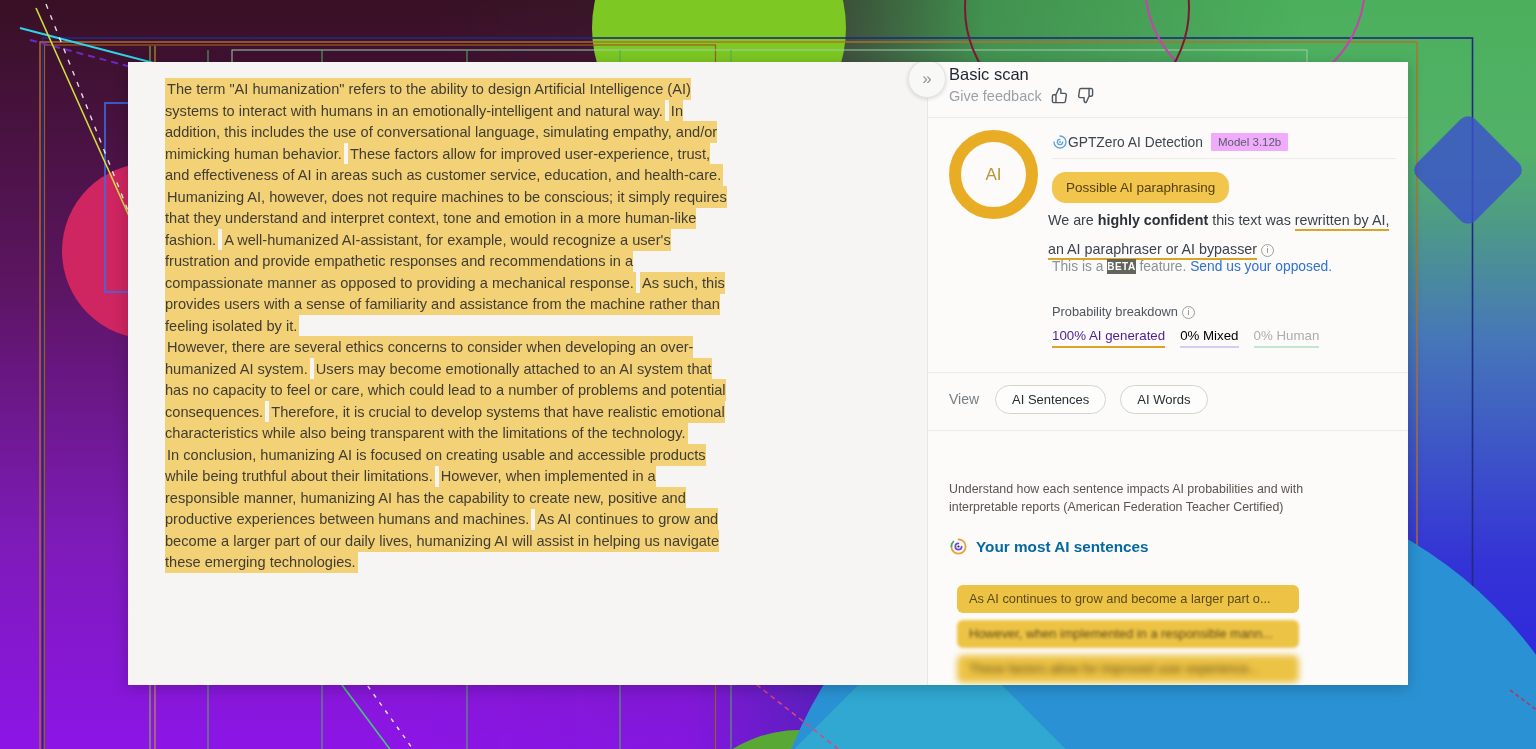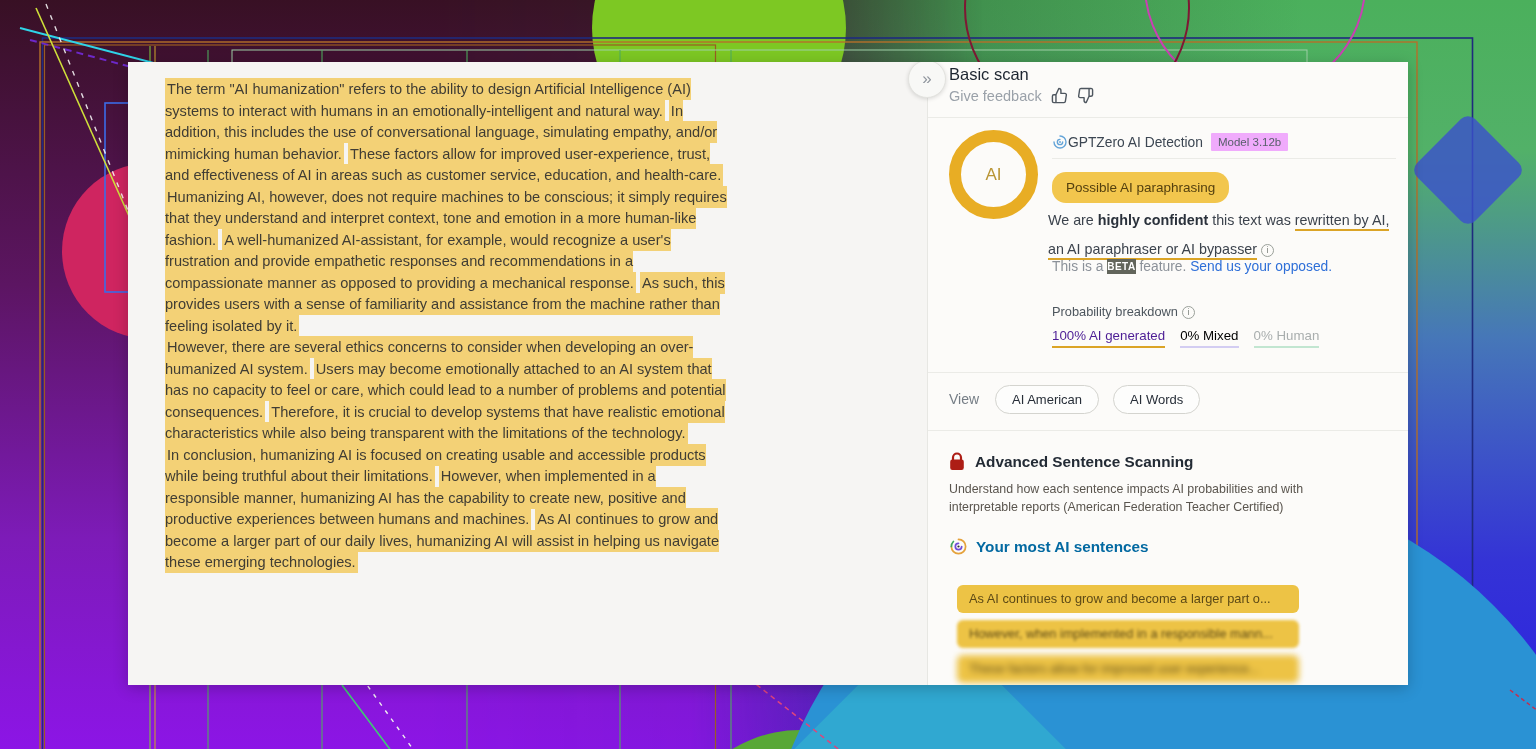--- a/index.html
+++ b/index.html
@@ -234,33 +234,26 @@
       <div id="prob-row">
         <span class="prob-item prob-ai">100% AI generated</span>
         <span class="prob-item prob-mixed">0% Mixed</span>
         <span class="prob-item prob-human">0% Human</span>
       </div>
 
       <div class="divider" style="top:310px"></div>
 
       <div id="view-label">View</div>
       <div id="view-btns">
-        <button class="view-btn">AI American</button>
+        <button class="view-btn">AI Sentences</button>
         <button class="view-btn">AI Words</button>
       </div>
 
       <div class="divider" style="top:368px"></div>
 
-      <div id="lock-row">
-        <svg viewBox="0 0 16 19">
-          <path d="M4 8V5.5a4 4 0 0 1 8 0V8" fill="none" stroke="#ad1d15" stroke-width="2.2"></path>
-          <rect x="1.2" y="7.5" width="13.6" height="10.5" rx="2.2" fill="#ad1d15"></rect>
-        </svg>
-        <span id="adv-title">Advanced Sentence Scanning</span>
-      </div>
       <div id="adv-desc">Understand how each sentence impacts AI probabilities and with interpretable reports (American Federation Teacher Certified)</div>
 
       <div id="mostai-row">
         <svg viewBox="0 0 24 24" fill="none">
           <path d="M12 3a9 9 0 1 1-9 9" stroke="#e5a23c" stroke-width="2.2" stroke-linecap="round"></path>
           <path d="M3 12a9 9 0 0 1 2.6-6.3" stroke="#3fa45f" stroke-width="2.2" stroke-linecap="round"></path>
           <path d="M12 8a4 4 0 1 0 4 4" stroke="#6f4bd8" stroke-width="2.2" stroke-linecap="round"></path>
           <circle cx="12" cy="12" r="1.4" fill="#2f2f2f"></circle>
         </svg>
         <span id="mostai-title">Your most AI sentences</span>

